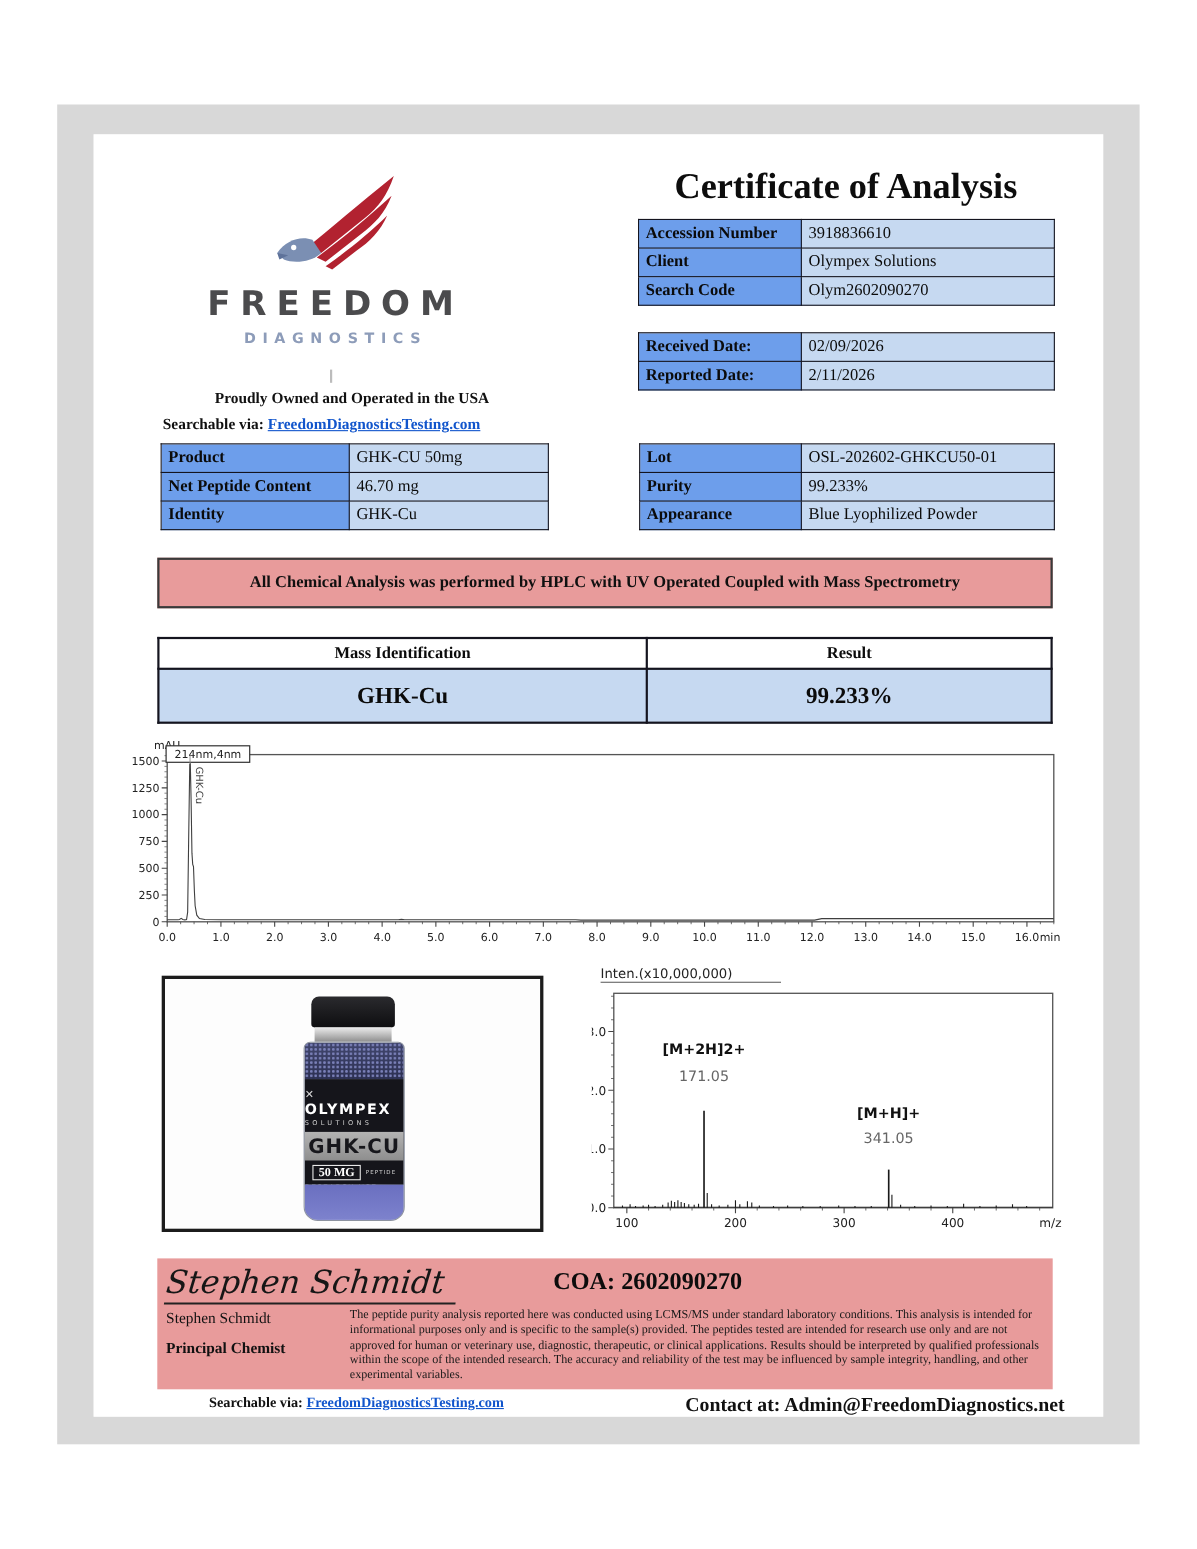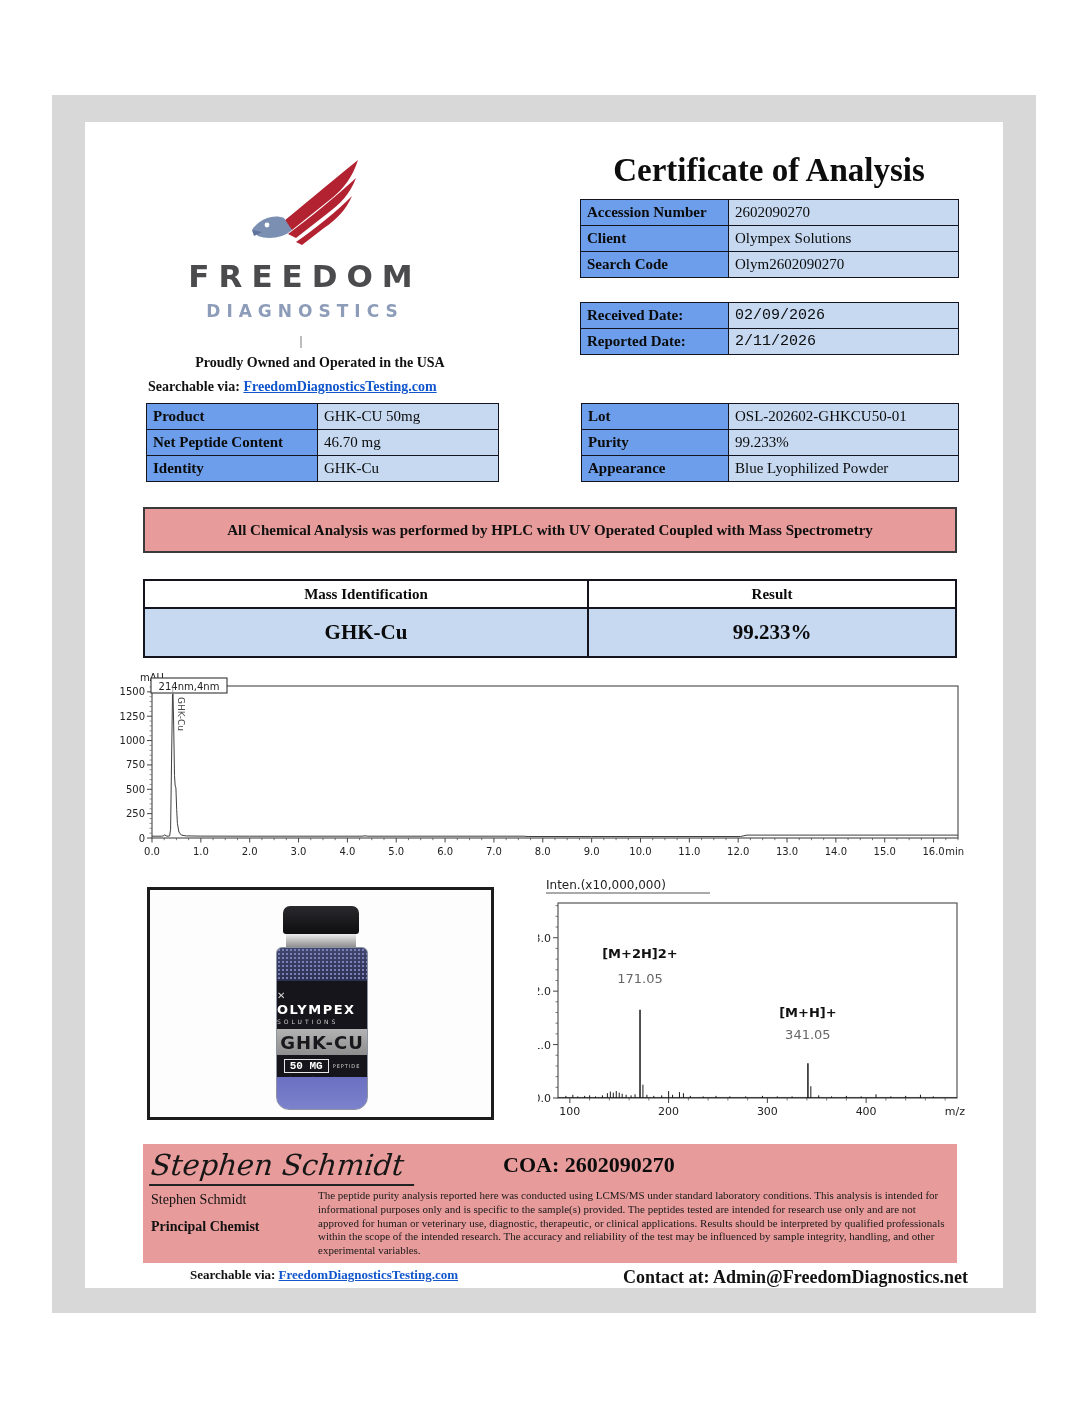--- a/index.html
+++ b/index.html
@@ -7,36 +7,36 @@
        font-family:"Liberation Serif", serif;}
   .mat{position:absolute;left:52px;top:95px;width:984px;height:1218px;background:#d8d8d8;}
   .page{position:absolute;left:85px;top:122px;width:918px;height:1166px;background:#ffffff;}
   .abs{position:absolute;}
 
   
   .logo-eagle{left:240px;top:152px;width:130px;height:105px;}
   .logo-name{left:170px;top:258px;width:270px;text-align:center;
     font-family:"DejaVu Sans",sans-serif;font-size:31px;font-weight:bold;color:#4b4b4d;letter-spacing:9px;}
   .logo-sub{left:170px;top:301px;width:270px;text-align:center;
-    font-family:"DejaVu Sans",sans-serif;font-size:17px;font-weight:bold;color:#8d9cb9;letter-spacing:6px;}
+    font-family:"DejaVu Sans",sans-serif;font-size:13px;font-weight:bold;color:#8d9cb9;letter-spacing:6px;}
   .logo-divider{left:300px;top:336px;width:2px;height:12px;background:#bcbcbc;}
   .tagline{left:150px;top:355px;width:340px;text-align:center;font-size:14px;font-weight:bold;color:#111;}
   .search-top{left:148px;top:379px;font-size:14px;font-weight:bold;color:#111;}
   a.doclink{color:#1155cc;text-decoration:underline;font-weight:bold;}
 
   
   .coa-title{left:580px;top:152px;width:378px;text-align:center;font-size:33px;font-weight:bold;color:#0d0d0d;}
 
   
   table.kv{position:absolute;border-collapse:collapse;}
   table.kv td{border:1.6px solid #14141f;font-size:15px;color:#0b0b0b;padding:2px 6px;height:21px;}
   table.kv td.k{background:#6d9eeb;font-weight:bold;}
   table.kv td.v{background:#c6d9f1;}
   #tbl-info{left:580px;top:199px;}   #tbl-info td.k{width:135px;} #tbl-info td.v{width:217px;}
-  #tbl-dates{left:580px;top:302px;}  #tbl-dates td.k{width:135px;} #tbl-dates td.v{width:217px;font-family:Liberation Mono, monospace;}
+  #tbl-dates{left:580px;top:302px;}  #tbl-dates td.k{width:135px;} #tbl-dates td.v{width:217px;}
   #tbl-product{left:146px;top:403px;} #tbl-product td.k{width:158px;} #tbl-product td.v{width:168px;}
   #tbl-lot{left:581px;top:403px;}    #tbl-lot td.k{width:134px;margin-top:20px;} #tbl-lot td.v{width:217px;}
 
   
   .banner{left:143px;top:507px;width:810px;height:42px;background:#e89b9b;border:2px solid #3a3a3a;
     display:flex;align-items:center;justify-content:center;font-size:15px;font-weight:bold;color:#101010;}
 
   
   table.mass{position:absolute;left:143px;top:579px;border-collapse:collapse;}
   table.mass td{border:2px solid #14141f;text-align:center;color:#0b0b0b;}
@@ -56,21 +56,21 @@
   .vial .glass{position:absolute;left:0;top:41px;width:90px;height:161px;background:linear-gradient(90deg,#aeb2bc,#eef0f4 30%,#e4e7ec 70%,#9ba0ab);border:1px solid #8d93a0;border-radius:6px 6px 13px 13px;overflow:hidden;}
   .vial .cake{position:absolute;left:0;top:0;width:100%;height:33px;
      background-image:radial-gradient(#7a80b8 1px, transparent 1.4px),linear-gradient(180deg,#41466e,#2c3052);background-size:4px 4px,100% 100%;}
   .vial .label{position:absolute;left:0;top:33px;width:100%;height:96px;background:#15151b;color:#fff;text-align:left;}
   .vial .brand{font-family:"DejaVu Sans",sans-serif;font-size:13px;font-weight:bold;letter-spacing:1.5px;margin-top:6px;}
   .vial .brand .xmark{font-size:10px;color:#d9d9d9;}
   .vial .brandsub{font-family:"DejaVu Sans",sans-serif;font-size:6px;letter-spacing:3px;color:#cfcfcf;margin-top:1px;}
   .vial .gband{margin-top:4px;height:26px;background:linear-gradient(180deg,#b3b3b3,#8e8e8e);display:flex;align-items:center;justify-content:center;
      font-family:"DejaVu Sans",sans-serif;font-size:18px;font-weight:bold;color:#17171c;letter-spacing:1px;}
   .vial .doserow{margin-top:4px;display:flex;align-items:center;justify-content:center;gap:4px;}
-  .vial .dosebox{border:1.5px solid #e8e8e8;padding:0 5px;font-family:Liberation Mono, monospace;font-size:11px;font-weight:bold;}
+  .vial .dosebox{border:1.5px solid #e8e8e8;padding:0 5px;font-family:Liberation Serif, serif;font-size:11px;font-weight:bold;}
   .vial .dosetag{font-family:"DejaVu Sans",sans-serif;font-size:5px;color:#d3d3d3;letter-spacing:1px;}
   .vial .note{margin-top:3px;font-family:"DejaVu Sans",sans-serif;font-size:7px;color:#8f94a0;letter-spacing:1px;}
   .vial .powder{position:absolute;left:0;top:129px;width:100%;height:32px;background:linear-gradient(180deg,#6a6fc0,#7d82cd);}
 
   
   .sigblock{left:143px;top:1144px;width:814px;height:119px;background:#e89b9b;}
   .sig-script{position:absolute;left:8px;top:4px;font-family:"DejaVu Serif",serif;font-style:italic;font-size:29px;color:#161616;
      border-bottom:2px solid #222;padding:0 12px 2px 0;transform:skewX(-6deg);}
   .sig-coa{position:absolute;left:360px;top:8px;width:320px;text-align:left;font-size:22px;font-weight:bold;color:#0c0c0c;}
   .sig-name{position:absolute;left:8px;top:48px;font-size:14px;color:#111;}
@@ -103,21 +103,21 @@
   <span>Searchable via:</span>
   <a href="#" class="doclink">FreedomDiagnosticsTesting.com</a>
 </div>
 
 <div class="abs coa-title">Certificate of Analysis</div>
 
 <table class="kv" id="tbl-info">
   <tbody>
       <tr>
         <td class="k">Accession Number</td>
-        <td class="v">2602090270</td>
+        <td class="v">3918836610</td>
       </tr>
   <tr>
         <td class="k">Client</td>
         <td class="v">Olympex Solutions</td>
       </tr>
   <tr>
         <td class="k">Search Code</td>
         <td class="v">Olym2602090270</td>
       </tr>
 </tbody>

